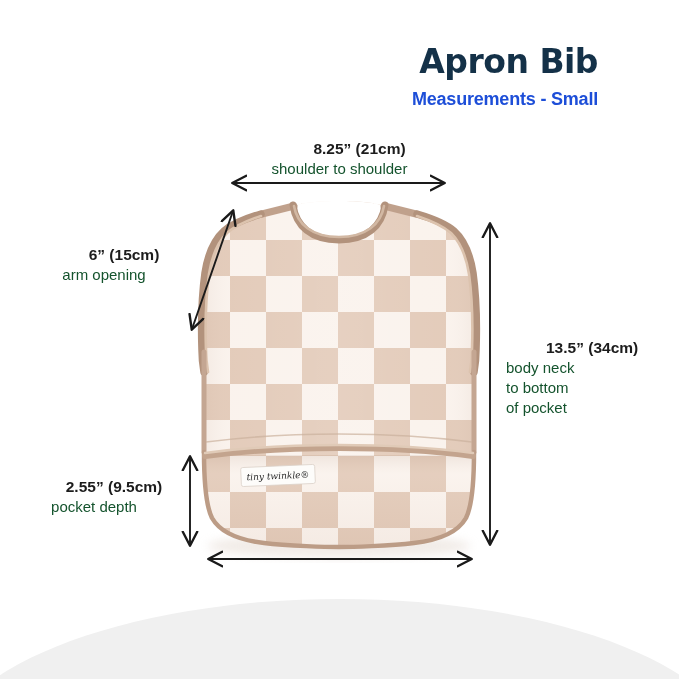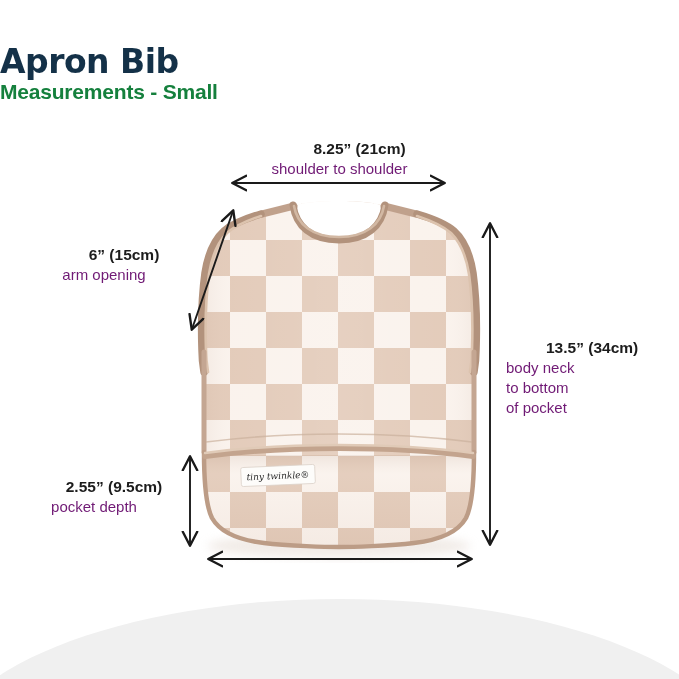--- a/index.html
+++ b/index.html
@@ -29,38 +29,38 @@
     border-radius: 50% 50% 0 0 / 70% 70% 0 0;
     z-index: 0;
   }
 
   
   .title-block {
     position: absolute;
     top: 44px;
     left: 0;
     width: 598px;
-    text-align: left;
+    text-align: right;
     z-index: 5;
   }
   .main-title {
     font-family: "DejaVu Sans", sans-serif;
     font-size: 33px;
     font-weight: 700;
     color: #143148;
     letter-spacing: -0.5px;
     line-height: 1.1;
     margin: 0;
   }
   .sub-title {
     font-family: "Liberation Sans", sans-serif;
-    font-size: 21px;
+    font-size: 18px;
     font-weight: 700;
-    color: #15803d;
-    margin: 0 0 0 0;
+    color: #1d4ed8;
+    margin: 9px 0 0 0;
     letter-spacing: -0.2px;
   }
 
   
   .meas {
     position: absolute;
     z-index: 6;
     color: #2b2b2b;
   }
   .meas .val {
@@ -69,21 +69,21 @@
     line-height: 1.32;
     white-space: nowrap;
     color: #1c1c1c;
     padding-left: 40px;
   }
   .meas .desc {
     font-size: 15px;
     font-weight: 400;
     line-height: 1.32;
     white-space: nowrap;
-    color: #701a75;
+    color: #14532d;
   }
 
   #m-shoulder { top: 139px; left: 0; width: 679px; text-align: center; }
   #m-arm      { top: 245px; left: 16px; width: 176px; text-align: center; }
   #m-neck     { top: 338px; left: 506px; width: 165px; text-align: left; }
   #m-pocket   { top: 477px; left: 8px; width: 172px; text-align: center; }
   #m-width    { top: 565px; left: 0; width: 679px; text-align: center; }
 
   
   .overlay-svg {

